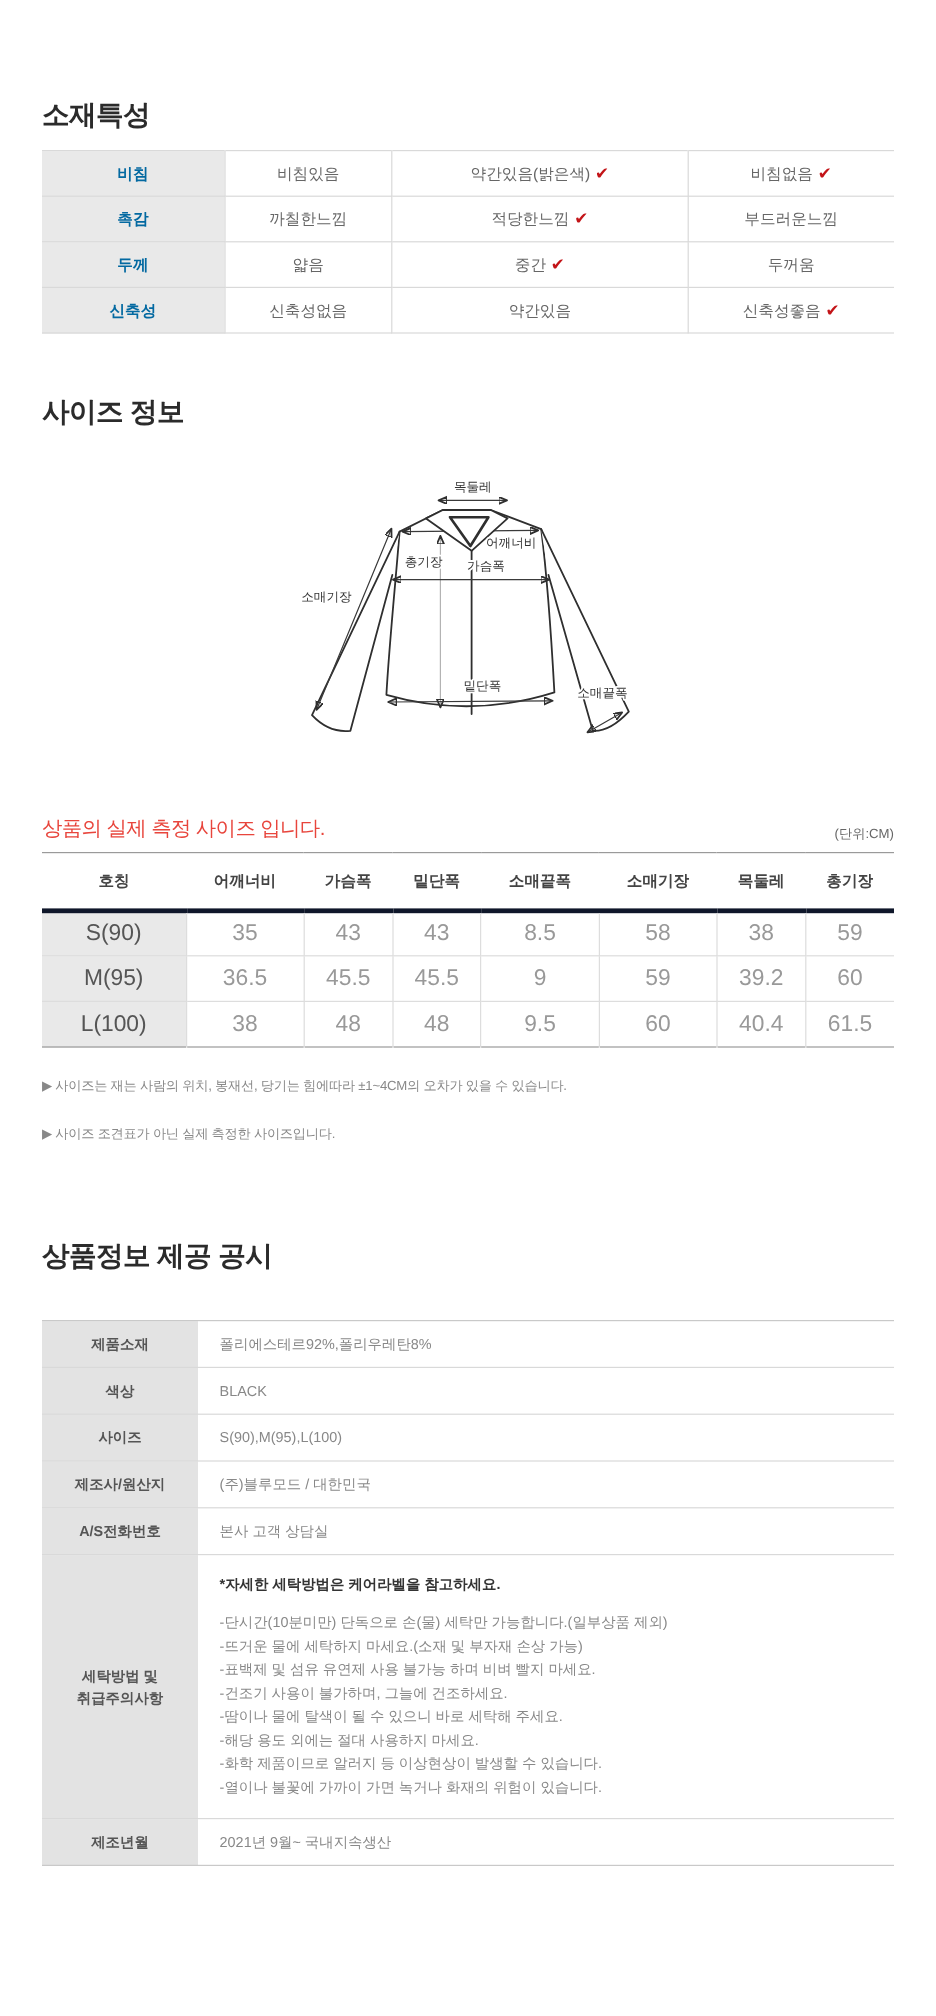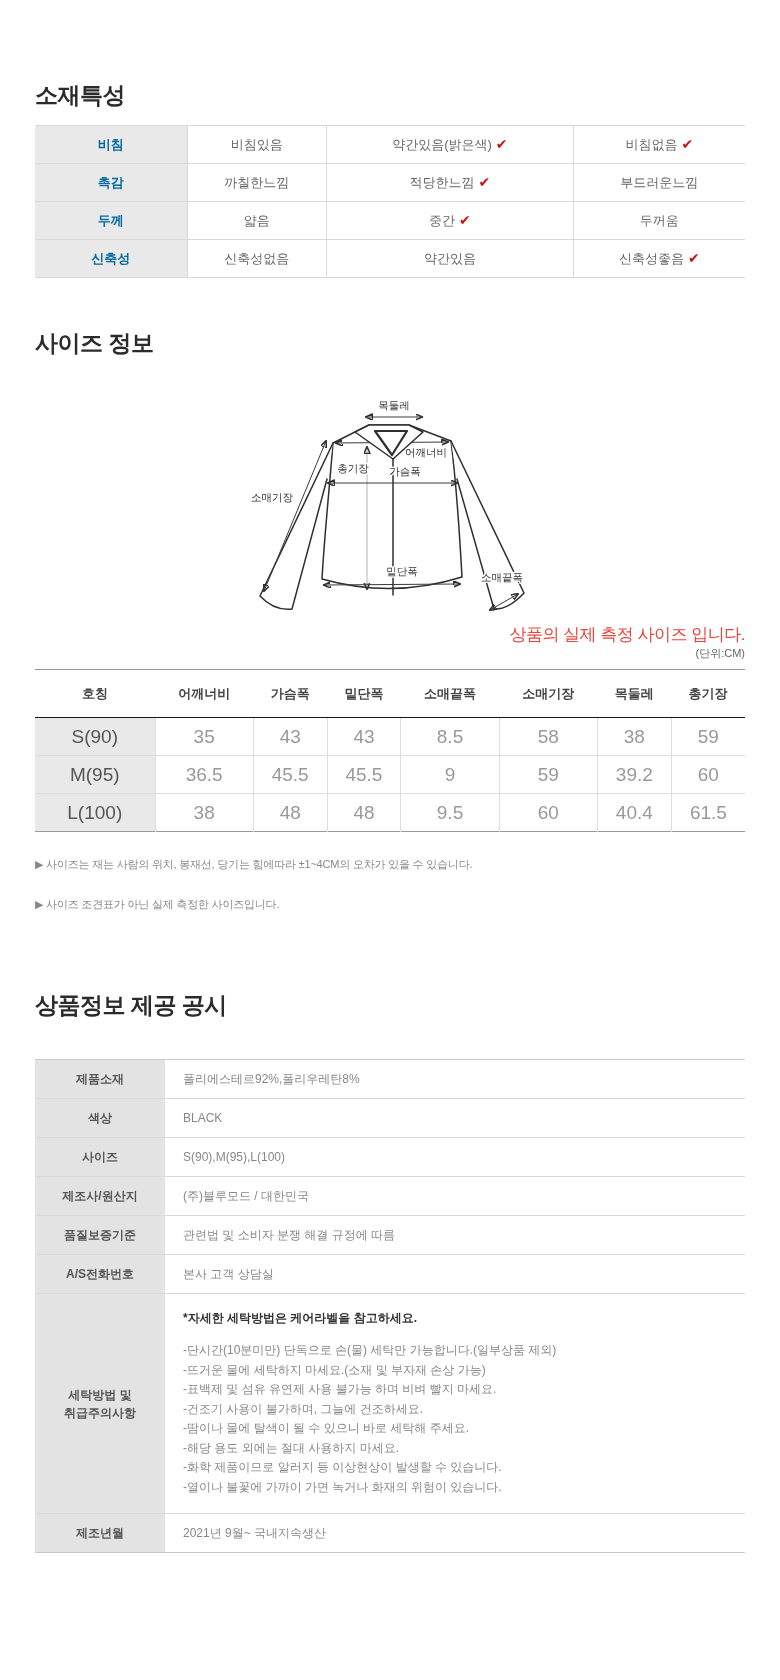--- a/index.html
+++ b/index.html
@@ -43,30 +43,30 @@
   .diagram-wrap .shape { fill: #ffffff; }
   .diagram-wrap .measure { stroke: #3a3a3a; stroke-width: 1; }
   .diagram-wrap .measure-gray { stroke: #b3b3b3; stroke-width: 1; }
   .diagram-wrap text {
     font-family: "Liberation Sans", "DejaVu Sans", sans-serif;
     font-size: 10.5px; fill: #333; stroke: #fff; stroke-width: 3px;
     paint-order: stroke; stroke-linejoin: round; text-anchor: middle;
   }
 
   
-  .measure-head { display: flex; justify-content: space-between; align-items: flex-end; flex-direction: column; }
+  .measure-head { margin-top: 56px; display: flex; justify-content: space-between; align-items: flex-end; }
   .measure-notice { font-size: 17px; color: #e8453c; letter-spacing: -0.5px; }
   .measure-unit { font-size: 11px; color: #666; }
   table.size-table {
     width: 710px; border-collapse: collapse; margin-top: 8px;
     border-top: 1px solid #9a9a9a; border-bottom: 1px solid #9a9a9a;
   }
   table.size-table thead th {
     height: 48px; font-size: 13px; color: #444; font-weight: bold;
-    border-bottom: 1px solid #0f172a; text-align: center; vertical-align: middle;
+    border-bottom: 4px solid #0f172a; text-align: center; vertical-align: middle;
   }
   table.size-table tbody td {
     height: 38px; font-size: 19px; color: #999; text-align: center; vertical-align: middle;
     border-bottom: 1px solid #ddd; border-right: 1px solid #ddd;
   }
   table.size-table tbody td:last-child { border-right: none; }
   table.size-table tbody td.rowname { background: #e9e9e9; color: #555; }
   table.size-table tbody tr:last-child td { border-bottom: none; }
   .footnotes { margin-top: 22px; }
   .footnotes p { font-size: 11px; color: #888; line-height: 16px; letter-spacing: -0.2px; margin-top: 24px; }
@@ -260,24 +260,20 @@
         <th>색상</th>
         <td>BLACK</td>
       </tr>
       <tr>
         <th>사이즈</th>
         <td>S(90),M(95),L(100)</td>
       </tr>
       <tr>
         <th>제조사/원산지</th>
         <td>(주)블루모드 / 대한민국</td>
-      </tr>
-      <tr>
-        <th>품질보증기준</th>
-        <td>관련법 및 소비자 분쟁 해결 규정에 따름</td>
       </tr>
       <tr>
         <th>A/S전화번호</th>
         <td>본사 고객 상담실</td>
       </tr>
       <tr>
         <th>
           <span>세탁방법 및</span><br>
           <span>취급주의사항</span>
         </th>

